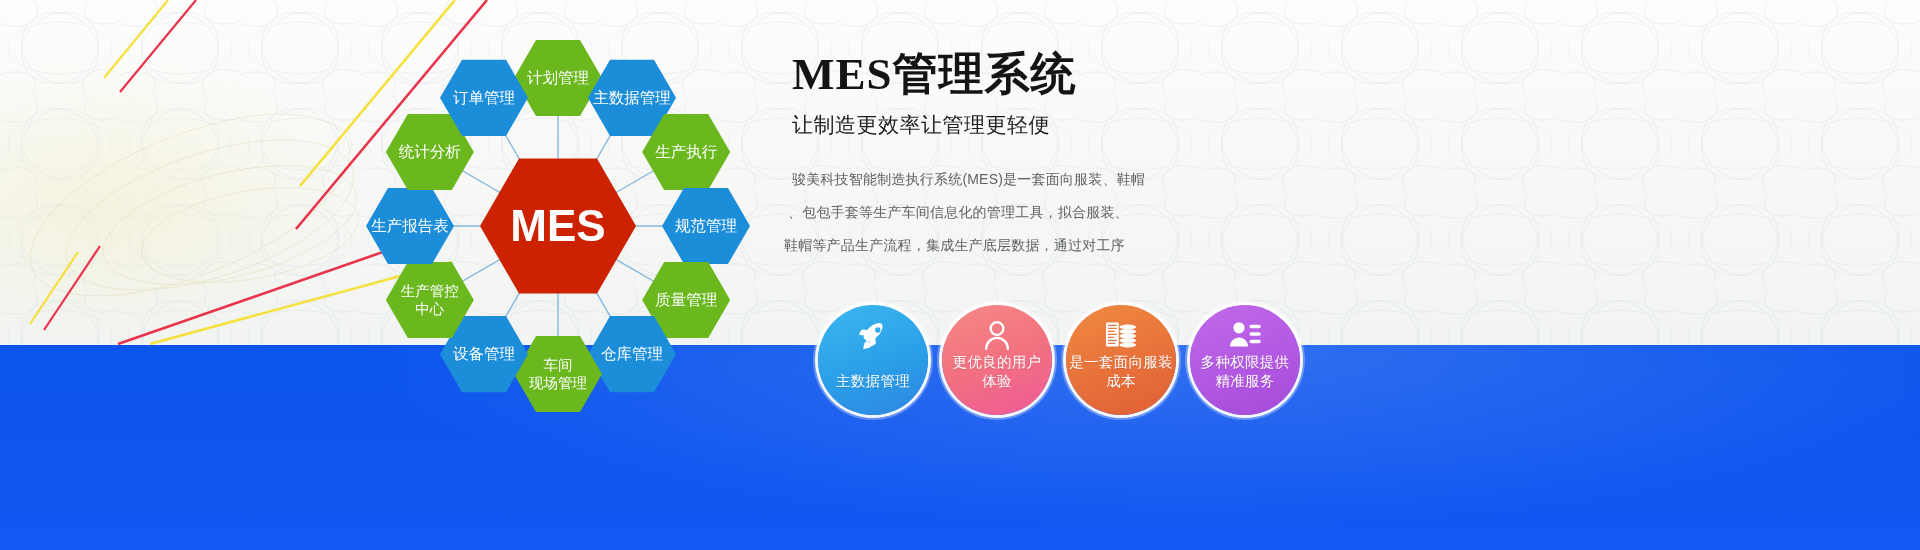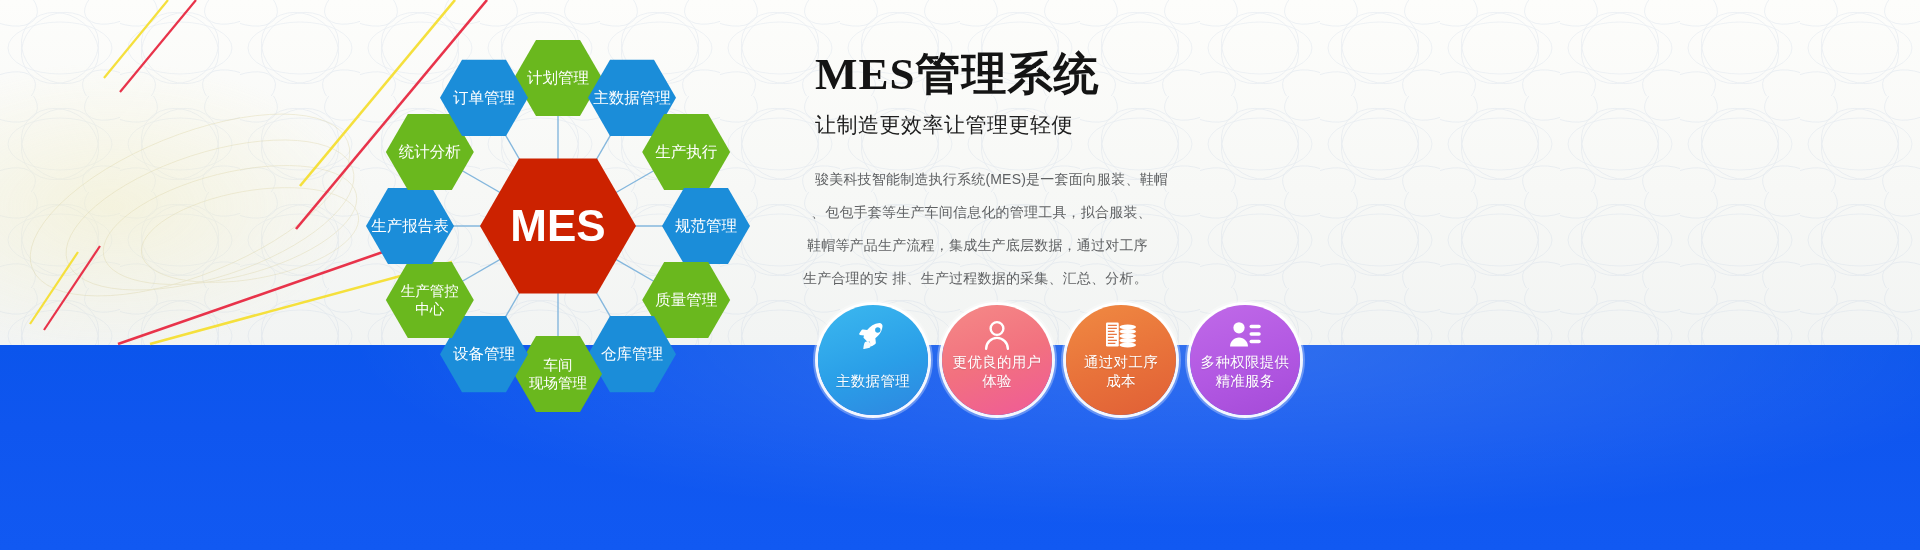--- a/index.html
+++ b/index.html
@@ -16,21 +16,21 @@
            background:linear-gradient(180deg,#0b55ec 0%,#0f56ef 40%,#1159f2 100%);}
   .bg-blue-sheen{position:absolute;left:0;top:345px;width:1920px;height:205px;
            background:radial-gradient(1200px 260px at 62% 0%,rgba(255,255,255,.16),rgba(255,255,255,0) 70%);}
   .deco-lines{position:absolute;left:0;top:0;width:1920px;height:550px;}
 
   
   .hexwrap{position:absolute;left:300px;top:14px;width:520px;height:430px;}
   .hexwrap svg{display:block;}
 
   
-  .right{position:absolute;left:815px;top:52px;width:560px;}
+  .right{position:absolute;left:792px;top:52px;width:560px;}
   .title{font-family:"Liberation Serif","DejaVu Serif",serif;
          font-weight:700;font-size:45px;line-height:1;color:#141414;
          letter-spacing:1px;margin:0 0 14px 0;}
   .subtitle{font-size:21px;color:#1d1d1d;letter-spacing:.5px;margin:0 0 24px 0;font-weight:400;}
   .para{font-size:14px;line-height:33px;color:#5f6163;margin:0;letter-spacing:.2px;}
   .para .ln{display:block;white-space:nowrap;}
   .para .ln.i1{margin-left:0;}
   .para .ln.i2{margin-left:-4px;}
   .para .ln.i3{margin-left:-8px;}
   .para .ln.i4{margin-left:-12px;}
@@ -189,21 +189,20 @@
     </svg>
   </div>
 
   <div class="right">
     <h1 class="title">MES管理系统</h1>
     <div class="subtitle">让制造更效率让管理更轻便</div>
     <div class="para">
       <span class="ln i1">骏美科技智能制造执行系统(MES)是一套面向服装、鞋帽</span>
       <span class="ln i2">、包包手套等生产车间信息化的管理工具，拟合服装、</span>
       <span class="ln i3">鞋帽等产品生产流程，集成生产底层数据，通过对工序</span>
-      <span class="ln i4">生产合理的安 排、生产过程数据的采集、汇总、分析。</span>
     </div>
   </div>
 
   <div class="badges">
 
     <div class="badge b1">
       <svg class="ico" viewBox="0 0 48 48" fill="#ffffff">
         <path d="M32.5 6.5c-7 .6-12.4 4.3-16.3 9.6l-5.6-.7c-.9-.1-1.8.3-2.3 1.1l-2.6 4.3c-.4.7 0 1.6.8 1.7l5.5.9c-.3 1-.5 1.9-.7 2.9l5.6 5.6c1-.2 1.9-.4 2.9-.7l.9 5.5c.1.8 1 1.2 1.7.8l4.3-2.6c.8-.5 1.2-1.4 1.1-2.3l-.7-5.6c5.3-3.9 9-9.3 9.6-16.3.2-2.3-1.7-4.2-4.2-4.2zM30.4 19.6a3.6 3.6 0 1 1 0-7.2 3.6 3.6 0 0 1 0 7.2z"></path>
         <path d="M13.4 32.1c-1.6 1.6-2.3 9.1-2.3 9.1s7.5-.7 9.1-2.3c1.6-1.6 1.7-4.1.1-5.7-1.6-1.6-5.3-2.7-6.9-1.1z" opacity=".95"></path>
       </svg>
@@ -237,21 +236,21 @@
         </g>
         <g>
           <ellipse cx="33" cy="12" rx="11" ry="3.4"></ellipse>
           <ellipse cx="33" cy="18" rx="11" ry="3.4"></ellipse>
           <ellipse cx="33" cy="24" rx="11" ry="3.4"></ellipse>
           <ellipse cx="33" cy="30" rx="11" ry="3.4"></ellipse>
           <ellipse cx="33" cy="36" rx="11" ry="3.4"></ellipse>
         </g>
       </svg>
       <div class="btxt">
-        <span>通过对工序</span><br>
+        <span>是一套面向服装</span><br>
         <span>成本</span>
       </div>
     </div>
 
     <div class="badge b4">
       <svg class="ico" viewBox="0 0 48 48" fill="#ffffff">
         <circle cx="16" cy="13" r="7.5"></circle>
         <path d="M4 38c0-6.6 5.4-12 12-12s12 5.4 12 12z"></path>
         <rect x="30" y="9" width="15" height="4.6" rx="2.3"></rect>
         <rect x="30" y="19" width="15" height="4.6" rx="2.3"></rect>

